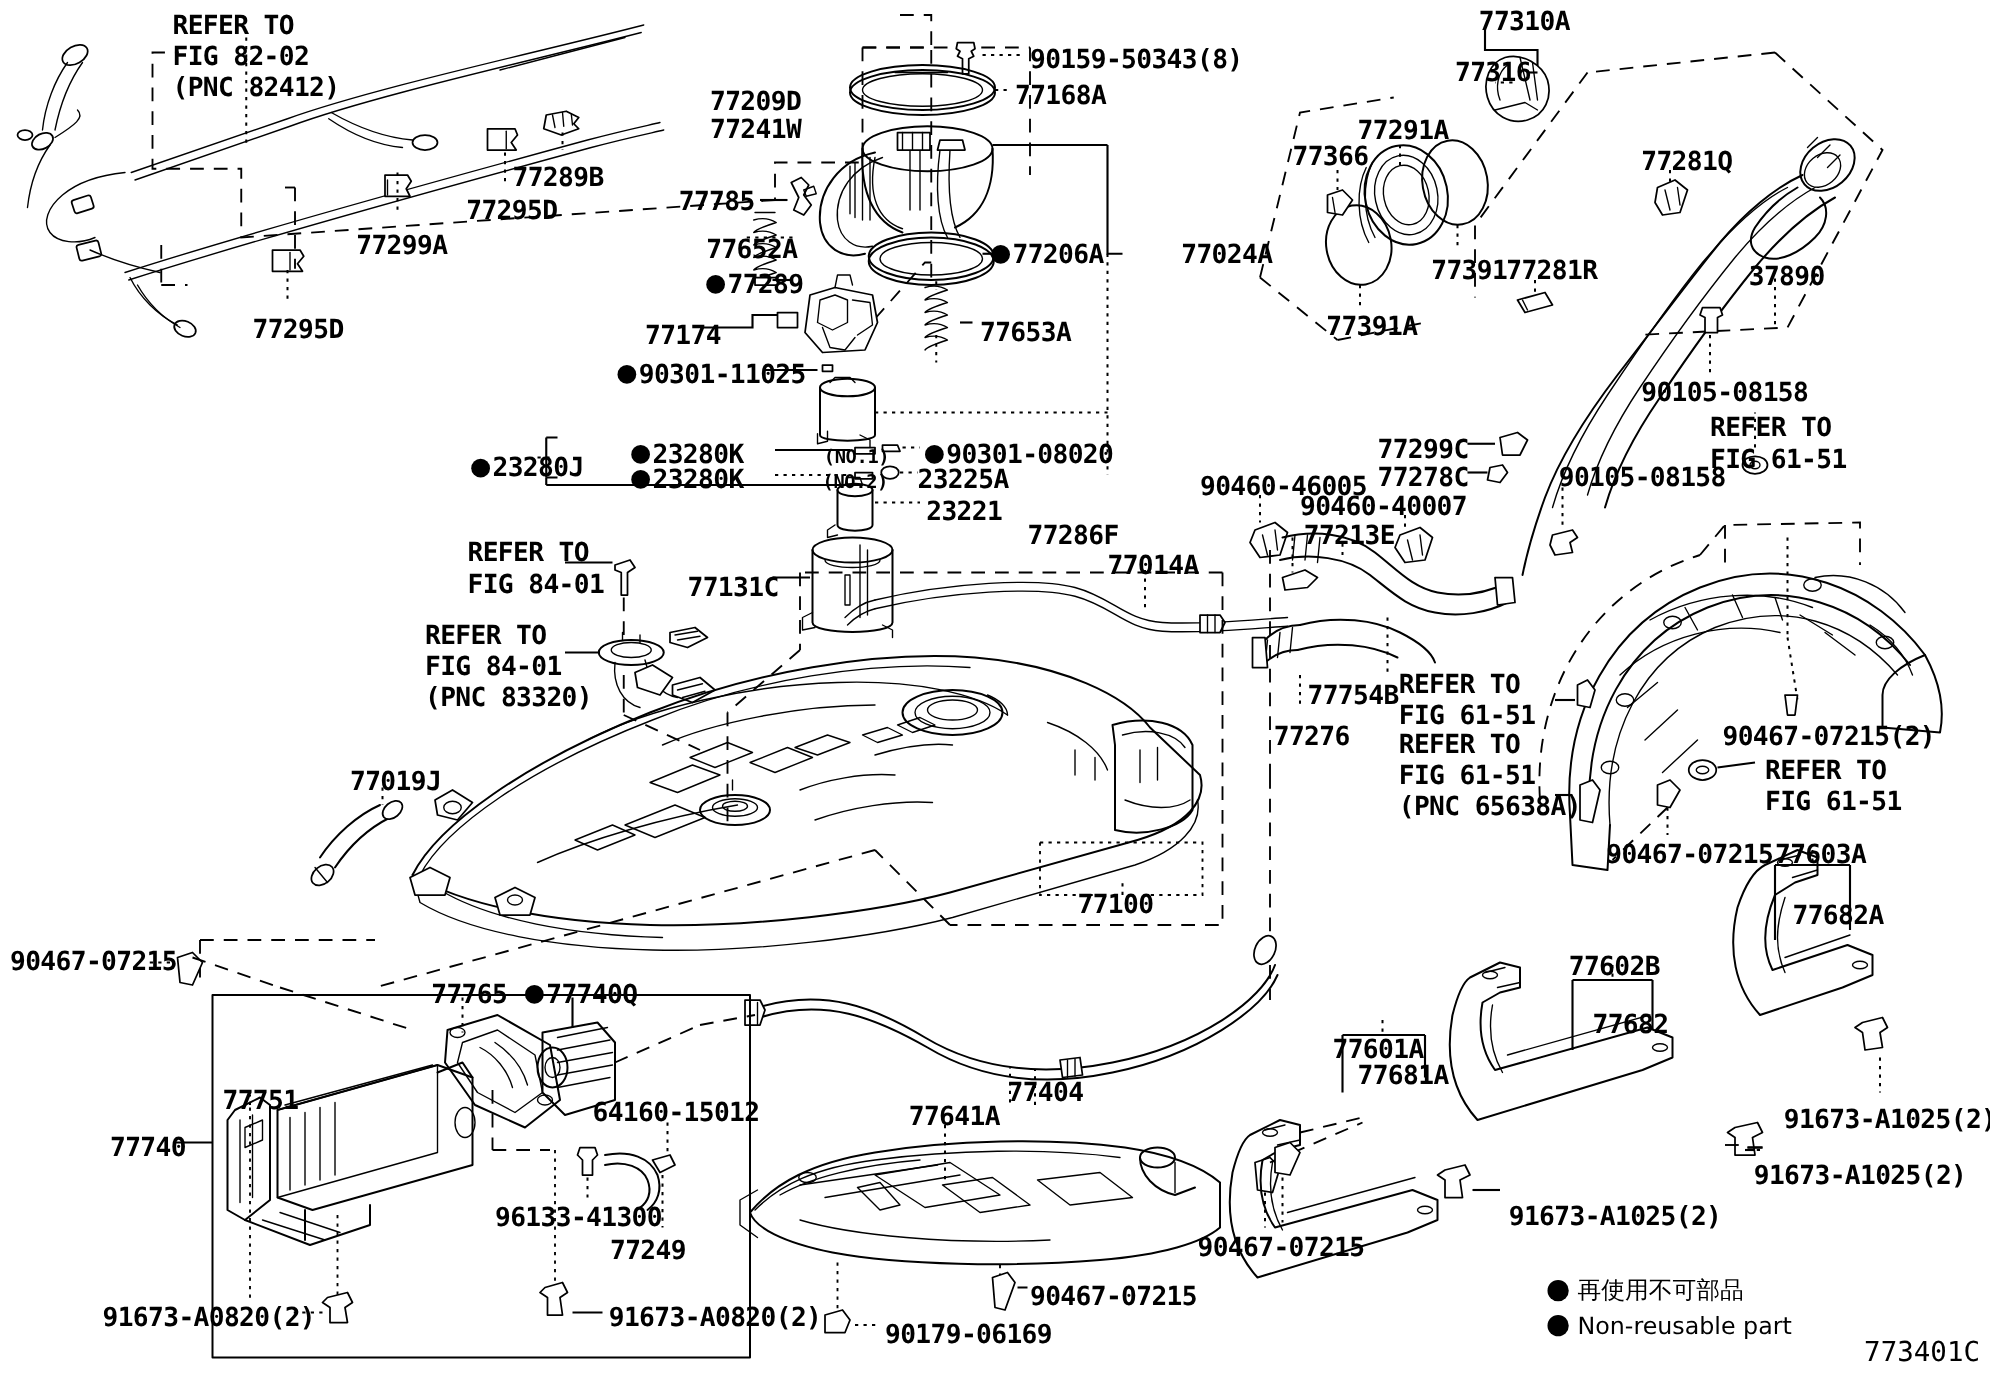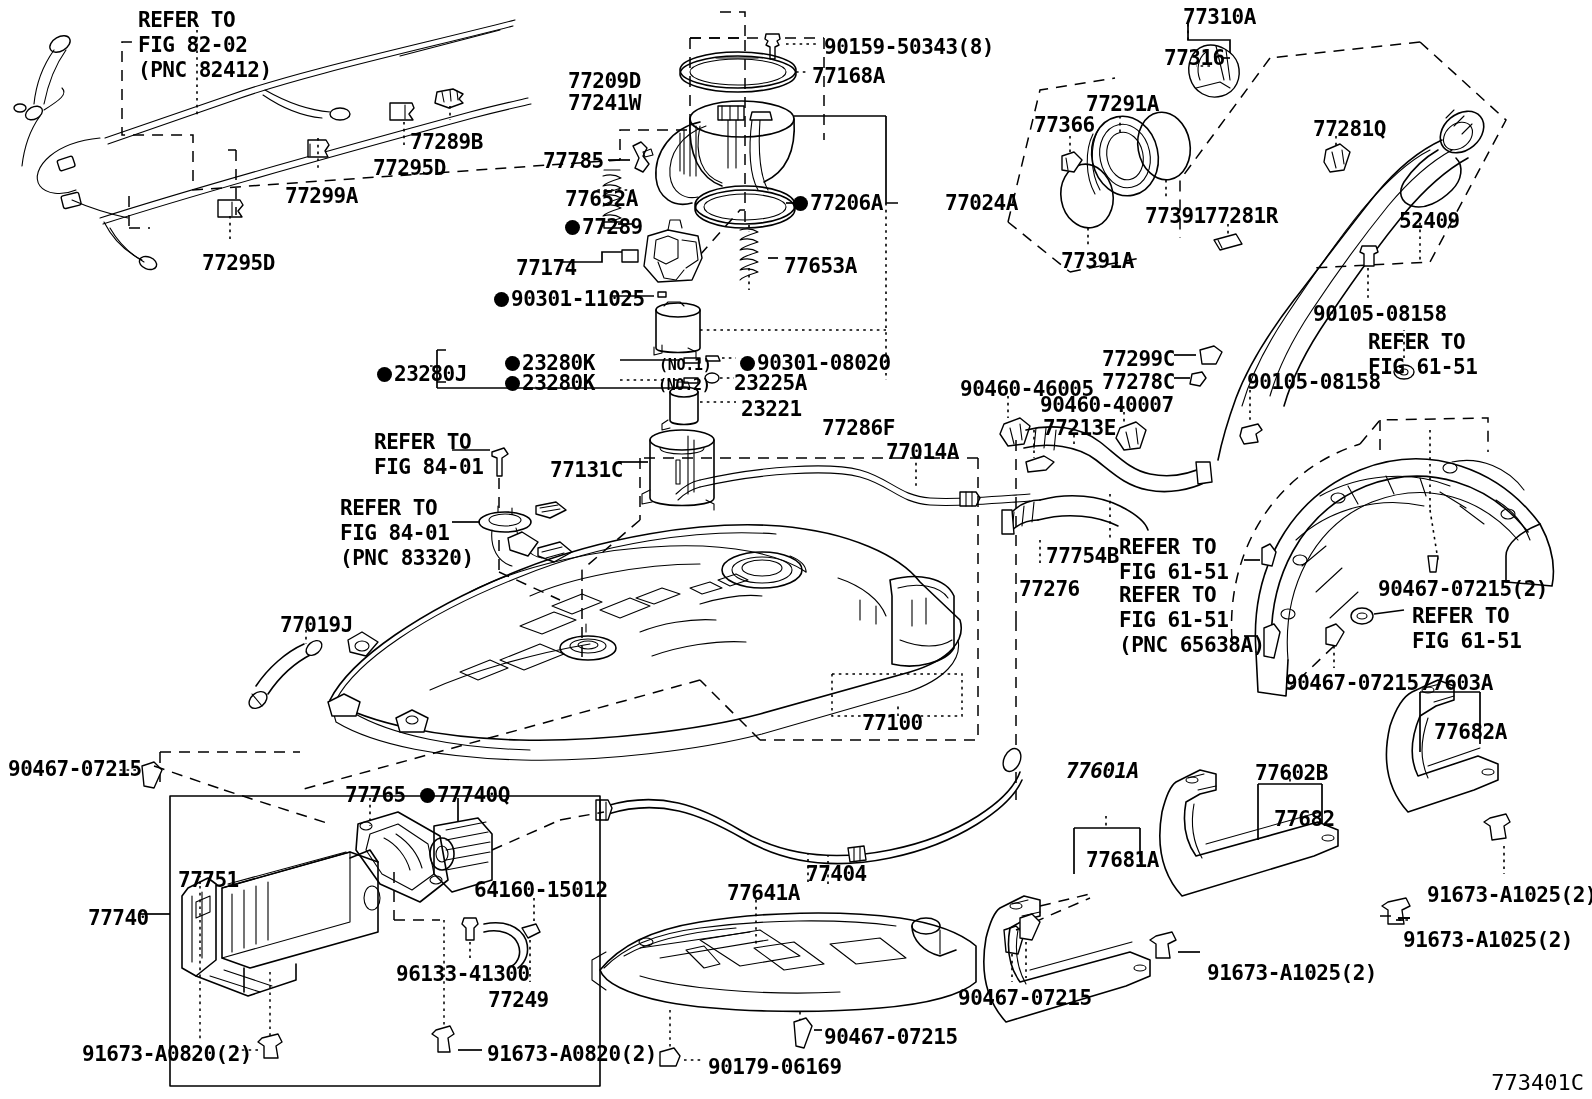--- a/index.html
+++ b/index.html
@@ -679,21 +679,21 @@
       <div class="lbl" style="left: 280px; top: 614px;"><span>77019J</span></div>
       <div class="lbl" style="left: 862px; top: 712px;"><span>77100</span></div>
       <div class="lbl" style="left: 1183px; top: 6px;"><span>77310A</span></div>
       <div class="lbl" style="left: 1164px; top: 47px;"><span>77316</span></div>
       <div class="lbl" style="left: 1086px; top: 93px;"><span>77291A</span></div>
       <div class="lbl" style="left: 1034px; top: 114px;"><span>77366</span></div>
       <div class="lbl" style="left: 1145px; top: 205px;"><span>77391</span></div>
       <div class="lbl" style="left: 1205px; top: 205px;"><span>77281R</span></div>
       <div class="lbl" style="left: 1061px; top: 250px;"><span>77391A</span></div>
       <div class="lbl" style="left: 1313px; top: 118px;"><span>77281Q</span></div>
-      <div class="lbl" style="left: 1399px; top: 210px;"><span>52409</span></div>
+      <div class="lbl" style="left: 1399px; top: 210px;"><span>37890</span></div>
       <div class="lbl" style="left: 1313px; top: 303px;"><span>90105-08158</span></div>
       <div class="lbl multi" style="left: 1368px; top: 330px;"><span>REFER TO
 FIG 61-51</span></div>
       <div class="lbl" style="left: 1102px; top: 348px;"><span>77299C</span></div>
       <div class="lbl" style="left: 1102px; top: 371px;"><span>77278C</span></div>
       <div class="lbl" style="left: 960px; top: 378px;"><span>90460-46005</span></div>
       <div class="lbl" style="left: 1040px; top: 394px;"><span>90460-40007</span></div>
       <div class="lbl" style="left: 1043px; top: 417px;"><span>77213E</span></div>
       <div class="lbl" style="left: 1247px; top: 371px;"><span>90105-08158</span></div>
       <div class="lbl" style="left: 1046px; top: 545px;"><span>77754B</span></div>
@@ -704,21 +704,21 @@
 FIG 61-51
 (PNC 65638A)</span></div>
       <div class="lbl" style="left: 1378px; top: 578px;"><span>90467-07215(2)</span></div>
       <div class="lbl multi" style="left: 1412px; top: 604px;"><span>REFER TO
 FIG 61-51</span></div>
       <div class="lbl" style="left: 1285px; top: 672px;"><span>90467-07215</span></div>
       <div class="lbl" style="left: 1420px; top: 672px;"><span>77603A</span></div>
       <div class="lbl" style="left: 1434px; top: 721px;"><span>77682A</span></div>
       <div class="lbl" style="left: 1255px; top: 762px;"><span>77602B</span></div>
       <div class="lbl" style="left: 1274px; top: 808px;"><span>77682</span></div>
-      <div class="lbl" style="left: 1066px; top: 760px; font-style: italic;"><span>77601A</span></div>
+      <div class="lbl" style="left: 1066px; top: 828px;"><span>77601A</span></div>
       <div class="lbl" style="left: 1086px; top: 849px;"><span>77681A</span></div>
       <div class="lbl" style="left: 1427px; top: 884px;"><span>91673-A1025(2)</span></div>
       <div class="lbl" style="left: 1403px; top: 929px;"><span>91673-A1025(2)</span></div>
       <div class="lbl" style="left: 1207px; top: 962px;"><span>91673-A1025(2)</span></div>
       <div class="lbl" style="left: 958px; top: 987px;"><span>90467-07215</span></div>
       <div class="lbl" style="left: 806px; top: 863px;"><span>77404</span></div>
       <div class="lbl" style="left: 727px; top: 882px;"><span>77641A</span></div>
       <div class="lbl" style="left: 824px; top: 1026px;"><span>90467-07215</span></div>
       <div class="lbl" style="left: 708px; top: 1056px;"><span>90179-06169</span></div>
       <div class="lbl" style="left: 8px; top: 758px;"><span>90467-07215</span></div>
@@ -726,16 +726,26 @@
       <div class="lbl" style="left: 420px; top: 784px;"><span class="bul"></span><span>77740Q</span></div>
       <div class="lbl" style="left: 178px; top: 869px;"><span>77751</span></div>
       <div class="lbl" style="left: 88px; top: 907px;"><span>77740</span></div>
       <div class="lbl" style="left: 474px; top: 879px;"><span>64160-15012</span></div>
       <div class="lbl" style="left: 396px; top: 963px;"><span>96133-41300</span></div>
       <div class="lbl" style="left: 488px; top: 989px;"><span>77249</span></div>
       <div class="lbl" style="left: 82px; top: 1043px;"><span>91673-A0820(2)</span></div>
       <div class="lbl" style="left: 487px; top: 1043px;"><span>91673-A0820(2)</span></div>
     </div>
 
+  <div id="legend">
+    <div class="row">
+      <span class="dot"></span>
+      <span class="jp">再使用不可部品</span>
+    </div>
+    <div class="row">
+      <span class="dot"></span>
+      <span class="en">Non-reusable part</span>
+    </div>
+  </div>
 
   <div id="sheetid">773401C</div>
 
 </div>
 
 </body></html>

